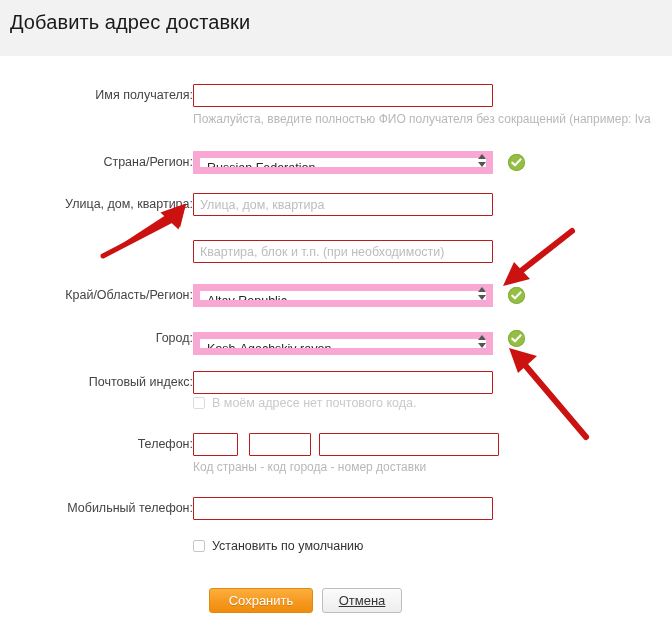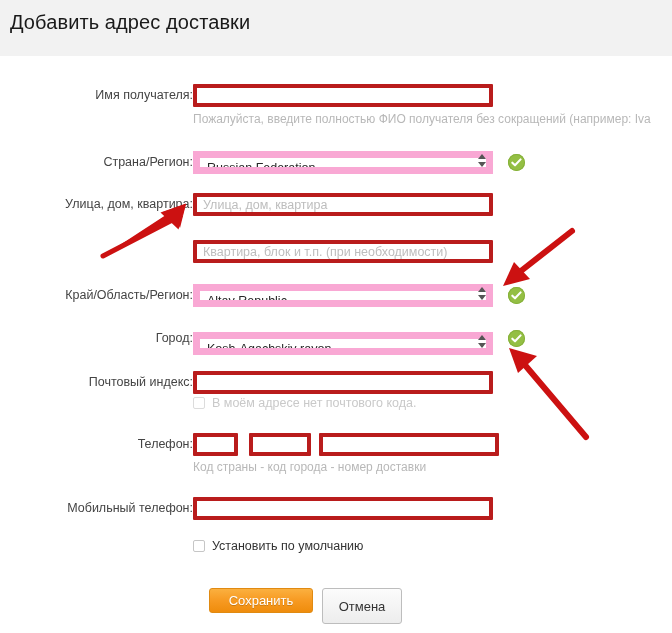--- a/index.html
+++ b/index.html
@@ -66,21 +66,21 @@
 
   .field {
     position: absolute;
     left: 179px;            
   }
 
   
   .inp {
     box-sizing: border-box;
     height: 23px;
-    border: 4px solid #b91c1c;
+    border: 1px solid #b91c1c;
     background: #ffffff;
     border-radius: 1px;
     font-size: 12.5px;
     color: #333333;
     padding: 0 6px;
     font-family: inherit;
     outline: none;
   }
   .inp::placeholder { color: #bdbdbd; opacity: 1; }
   .inp.w300 { width: 300px; }
@@ -180,29 +180,30 @@
     cursor: pointer;
     text-shadow: 0 1px 0 rgba(0,0,0,0.18);
     padding: 0;
     margin-left: 16px;
   }
   .btn-cancel {
     position: absolute;
     left: 322px;
     top: 588px;
     width: 80px;
-    height: 36px;
+    height: 25px;
     border: 1px solid #bdbdbd;
     border-radius: 3px;
     background: linear-gradient(to bottom, #fcfcfc 0%, #ededed 100%);
     color: #333333;
     font-size: 13px;
     font-family: inherit;
     cursor: pointer;
     padding: 0;
+    text-decoration: underline;
   }
 
   
   .arrows {
     position: absolute;
     left: 0; top: 0;
     width: 672px; height: 633px;
     pointer-events: none;
   }
 </style>

